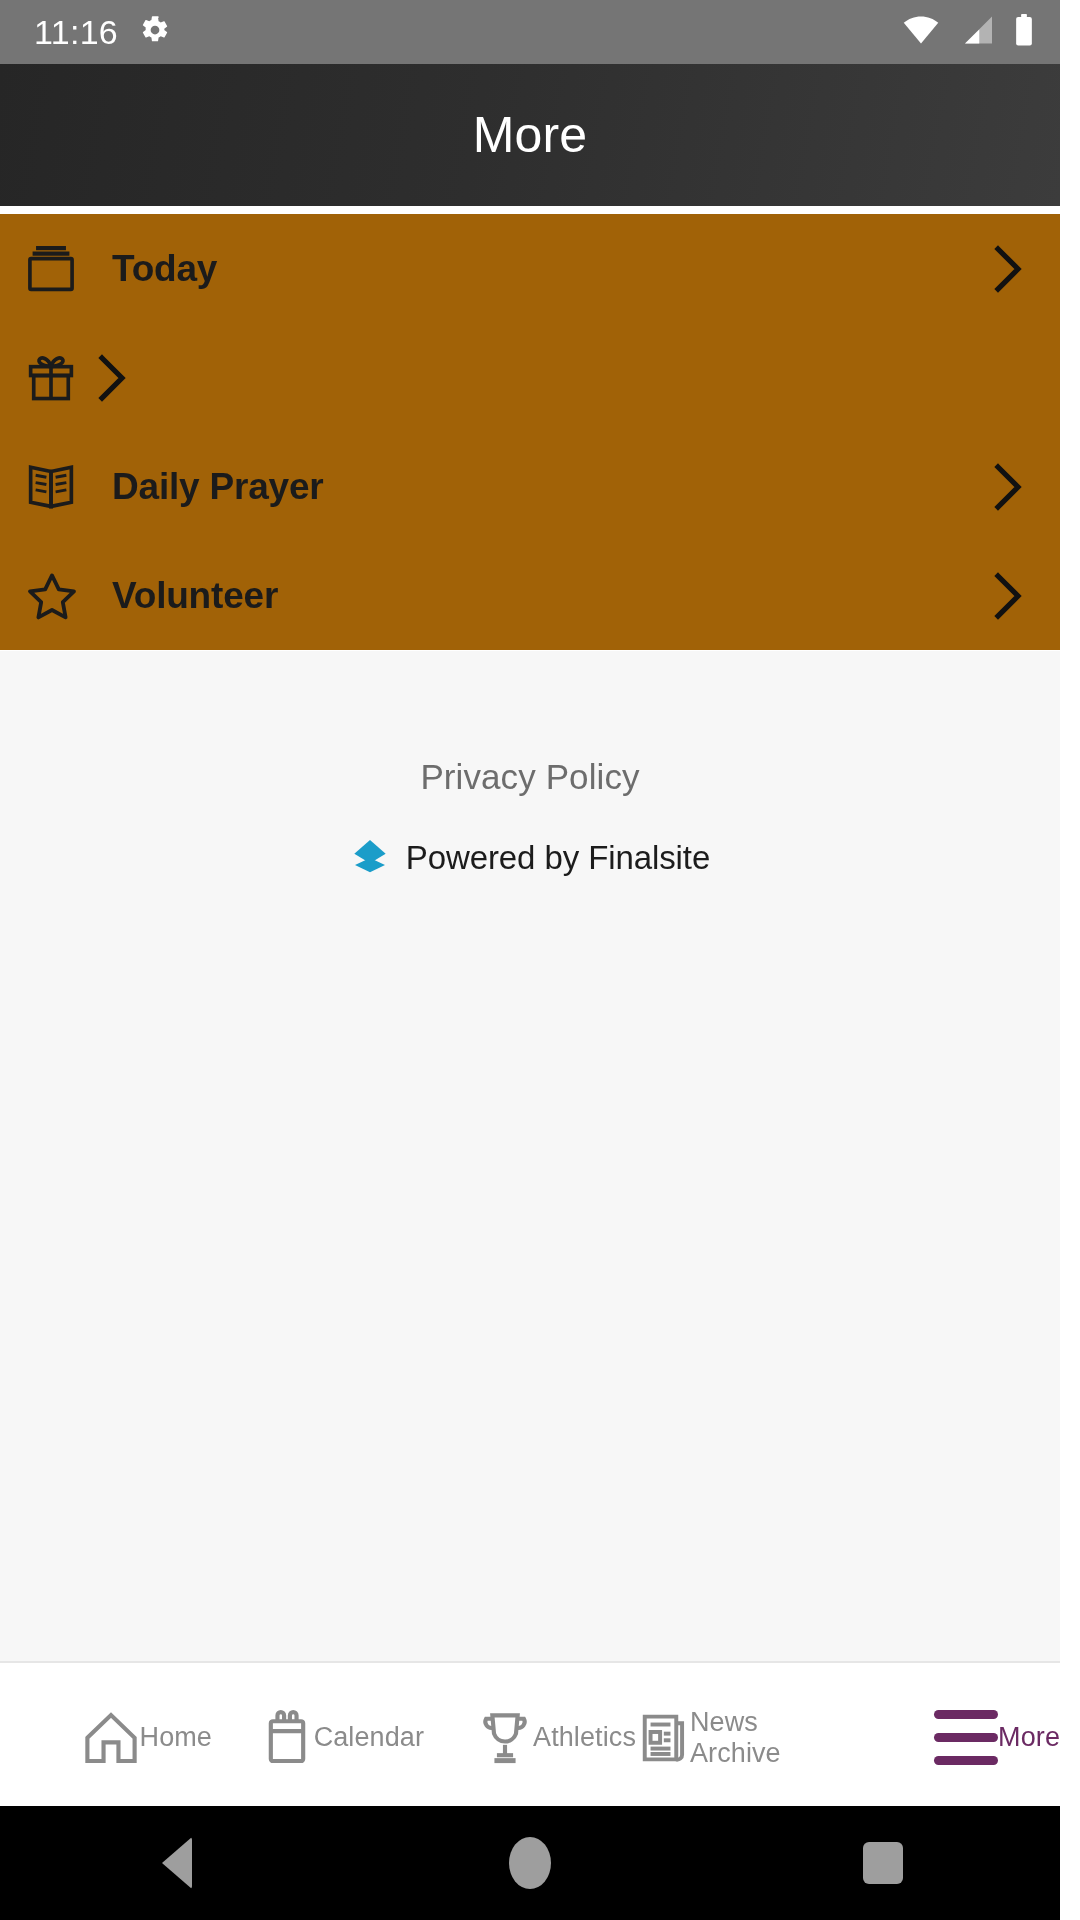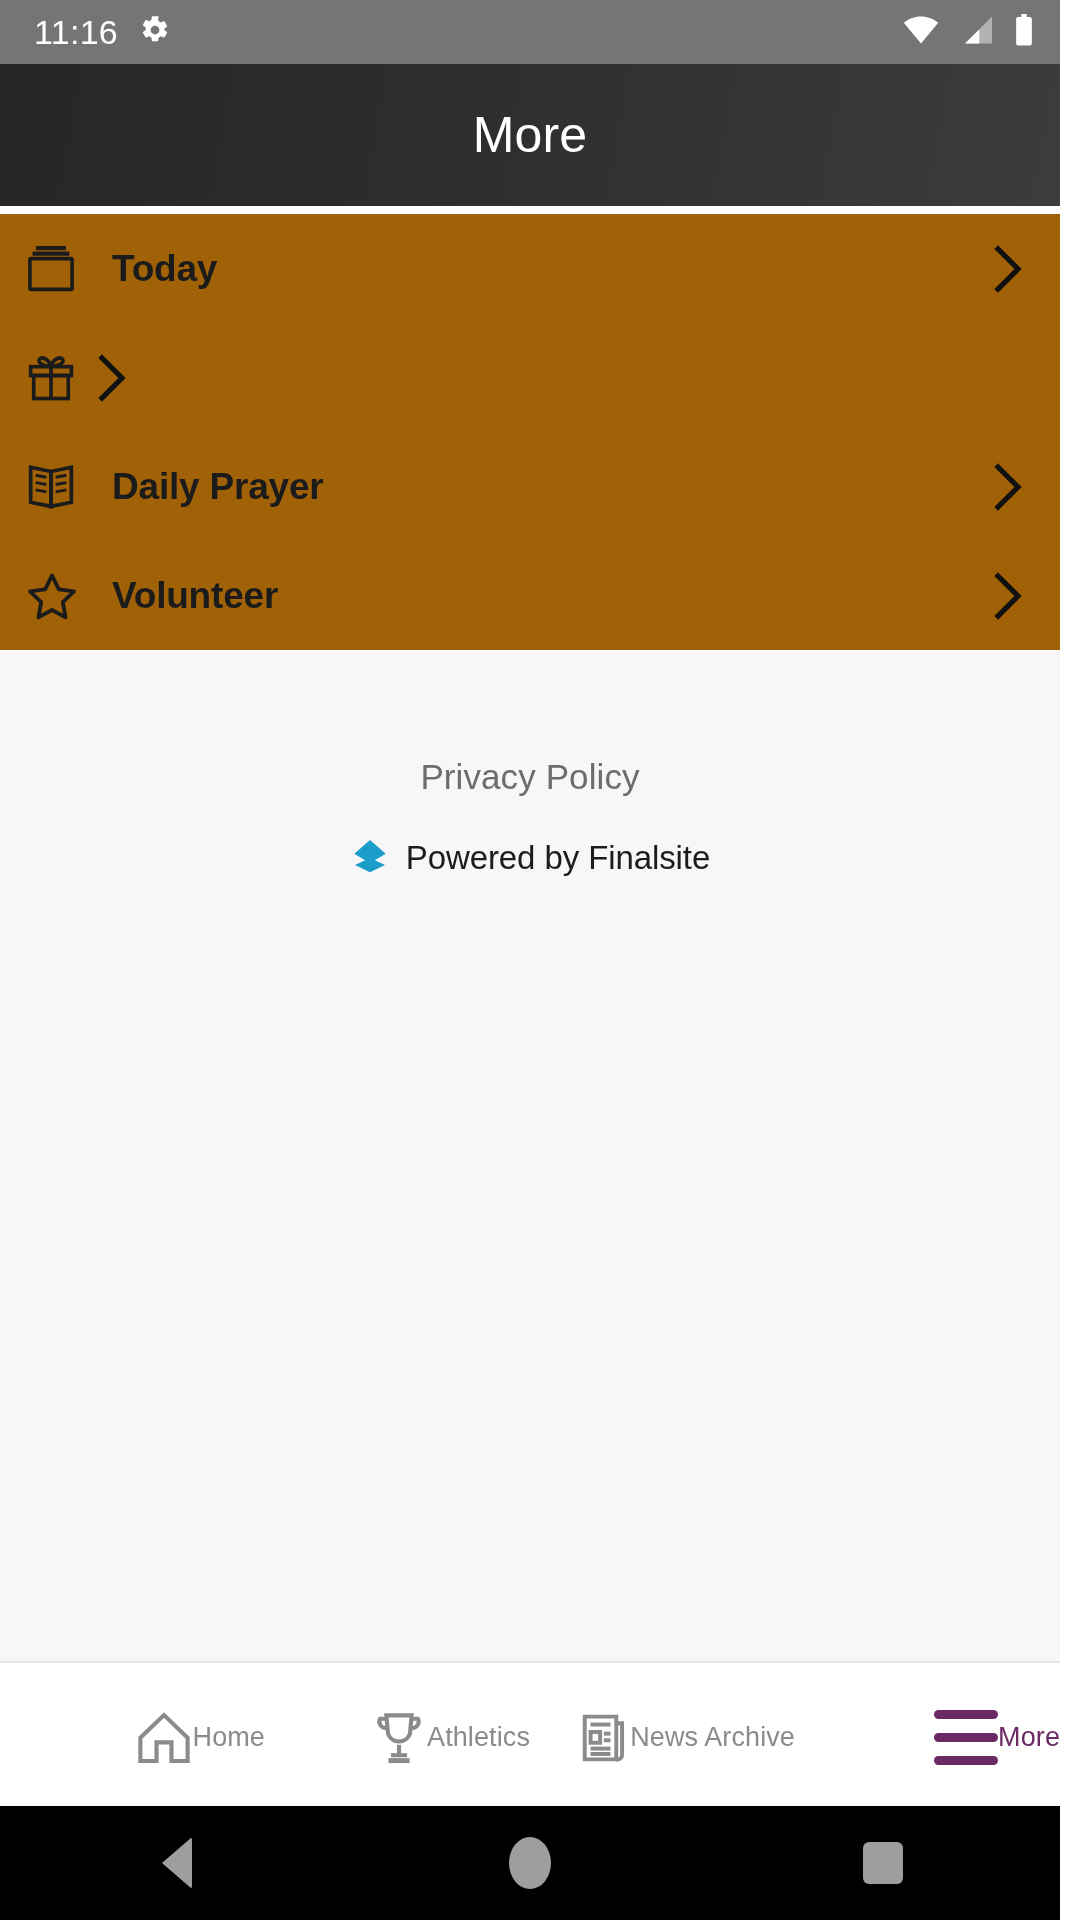--- a/index.html
+++ b/index.html
@@ -225,20 +225,31 @@
 
     <div class="tab">
       <span class="tab-ico">
         <svg width="58" height="56" viewBox="0 0 28 27" fill="none" stroke="#8b8b8b" stroke-width="2">
           <path d="M2.6 13.4 14 2.4 25.4 13.4 25.4 24.6 17.6 24.6 17.6 15.6 10.4 15.6 10.4 24.6 2.6 24.6z"></path>
         </svg>
       </span>
       <span class="tab-label">Home</span>
     </div>
 
+    <div class="tab">
+      <span class="tab-ico">
+        <svg width="54" height="56" viewBox="0 0 26 27" fill="none" stroke="#8b8b8b" stroke-width="2">
+          <path d="M8.4 5.4 8.4 2.6A1.6 1.6 0 0 1 11.6 2.6L11.6 5.4"></path>
+          <path d="M14.4 5.4 14.4 2.6A1.6 1.6 0 0 1 17.6 2.6L17.6 5.4"></path>
+          <rect x="5.2" y="5.4" width="15.6" height="19.2" rx="1"></rect>
+          <line x1="5.2" y1="10.2" x2="20.8" y2="10.2"></line>
+        </svg>
+      </span>
+      <span class="tab-label">Calendar</span>
+    </div>
 
     <div class="tab">
       <span class="tab-ico">
         <svg width="56" height="56" viewBox="0 0 27 27" fill="none" stroke="#8b8b8b" stroke-width="2">
           <path d="M7.4 2.6 19.6 2.6 18.8 11.4A5.6 5.6 0 0 1 8.2 11.4z"></path>
           <path d="M7.4 4.2 4.4 4.2A3 3 0 0 0 7.6 8.6"></path>
           <path d="M19.6 4.2 22.6 4.2A3 3 0 0 1 19.4 8.6"></path>
           <line x1="13.5" y1="16.8" x2="13.5" y2="21.4"></line>
           <line x1="9.6" y1="21.8" x2="17.4" y2="21.8"></line>
           <line x1="8.4" y1="24.4" x2="18.6" y2="24.4" stroke-width="2.4"></line>

